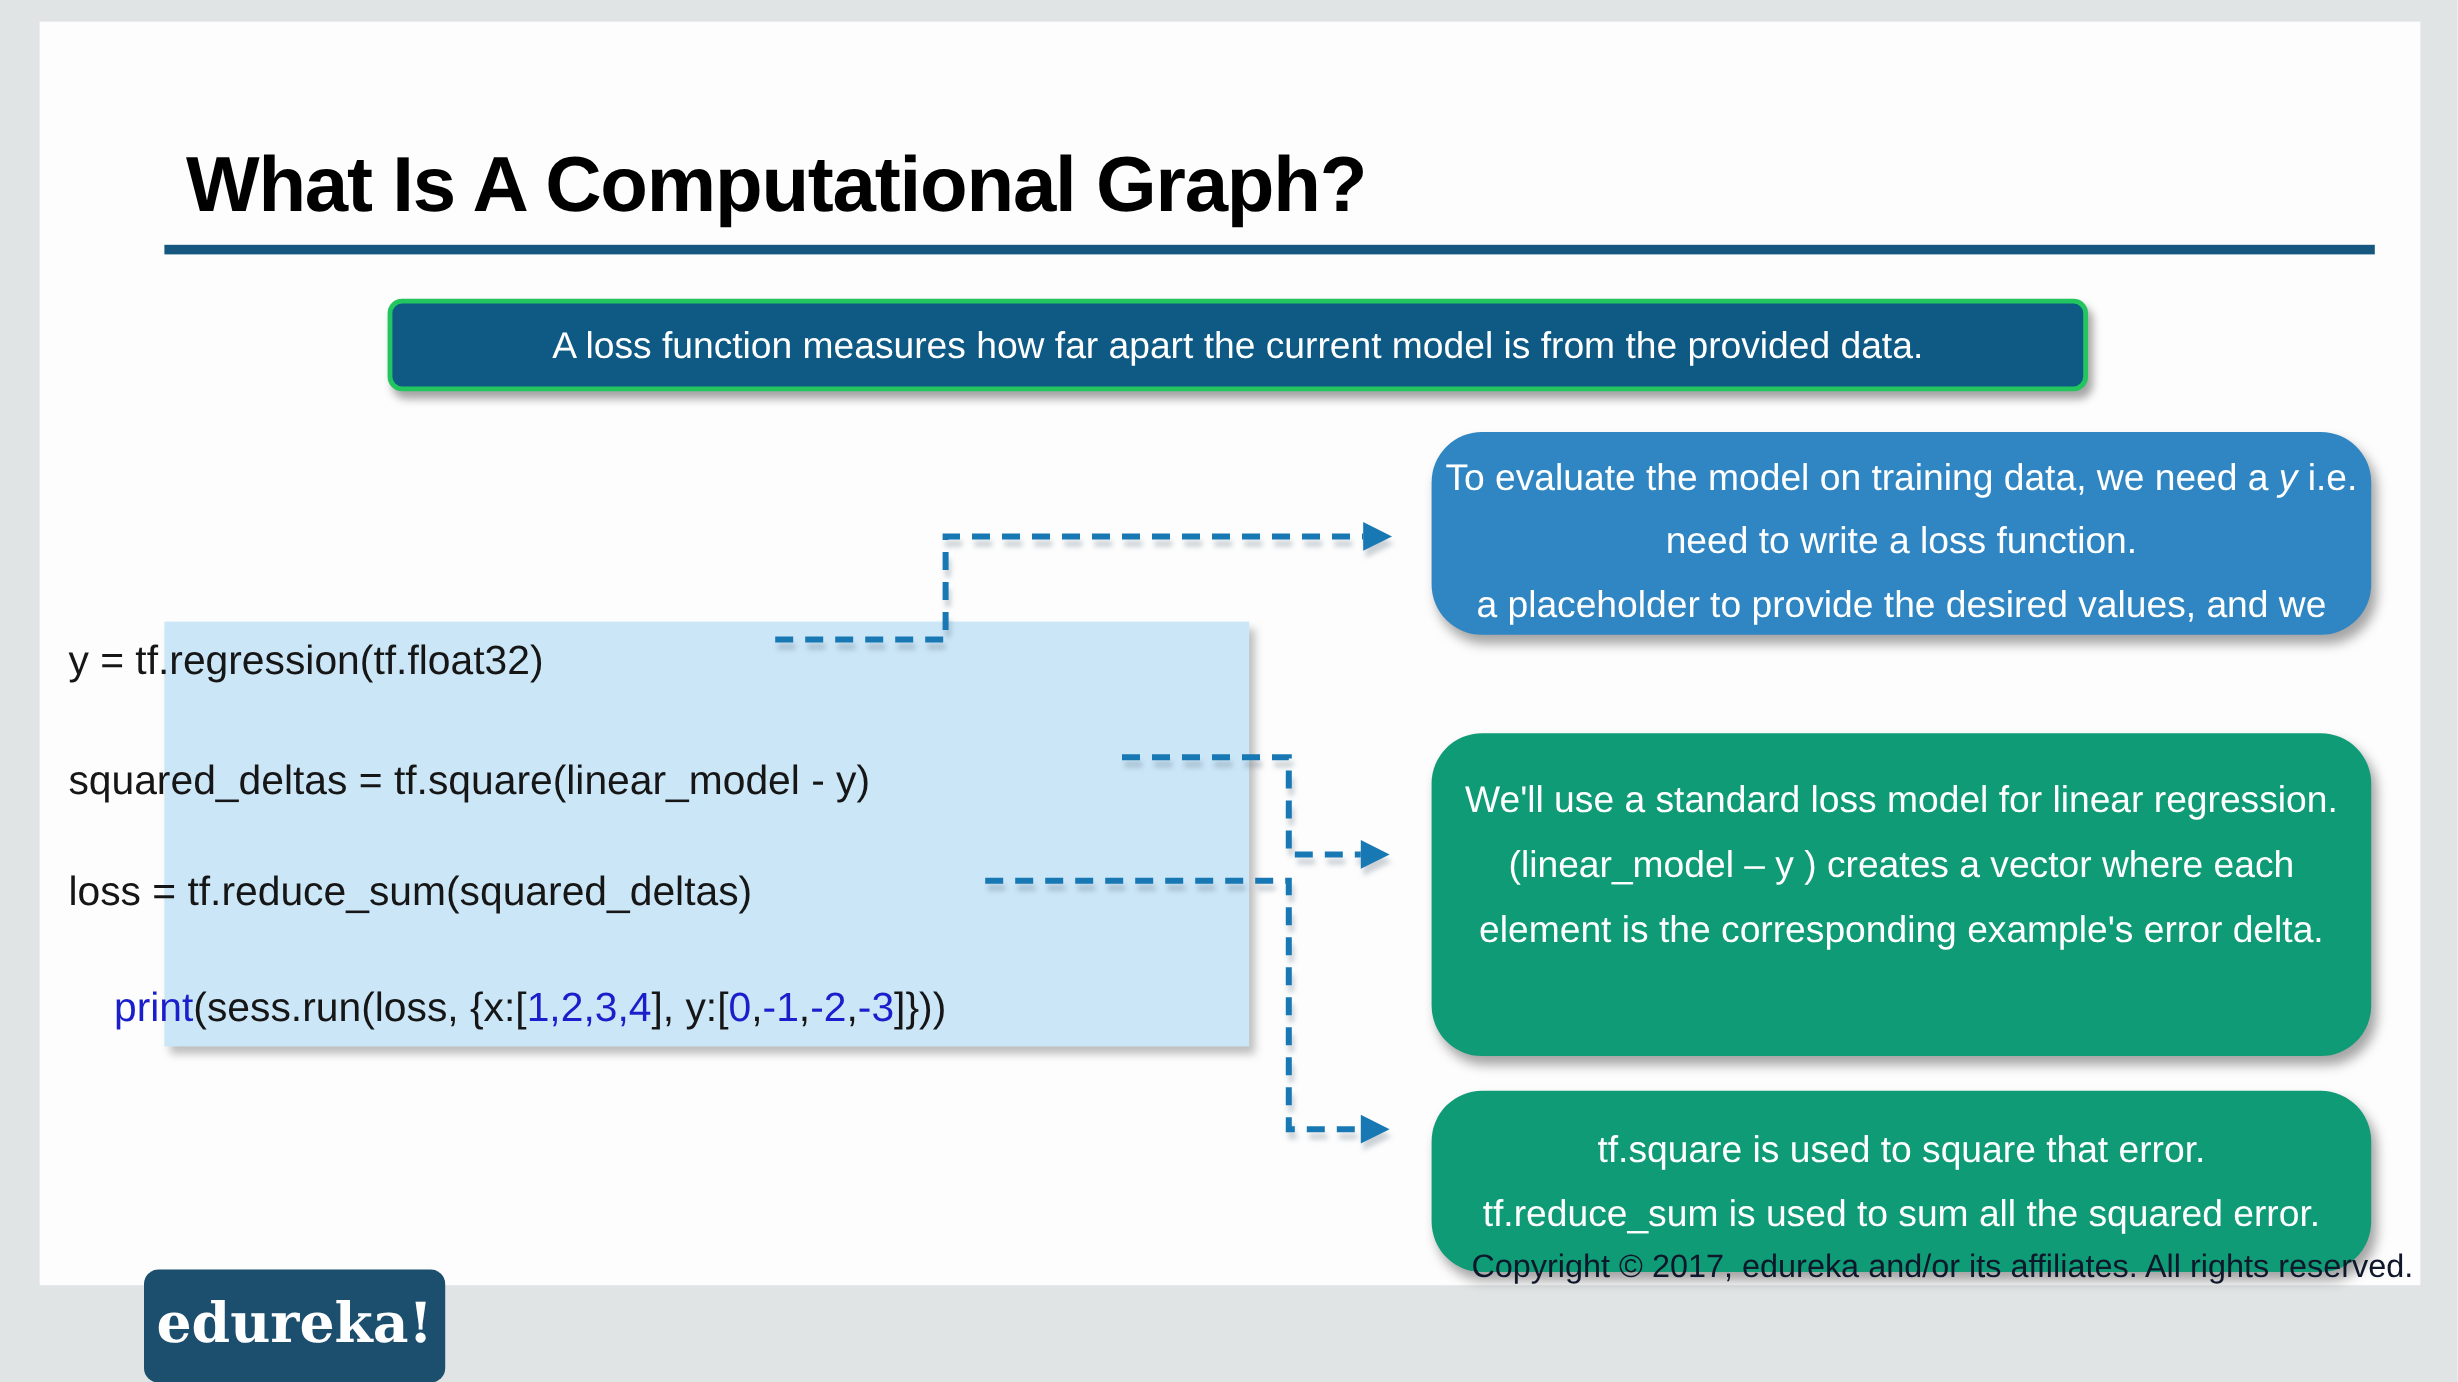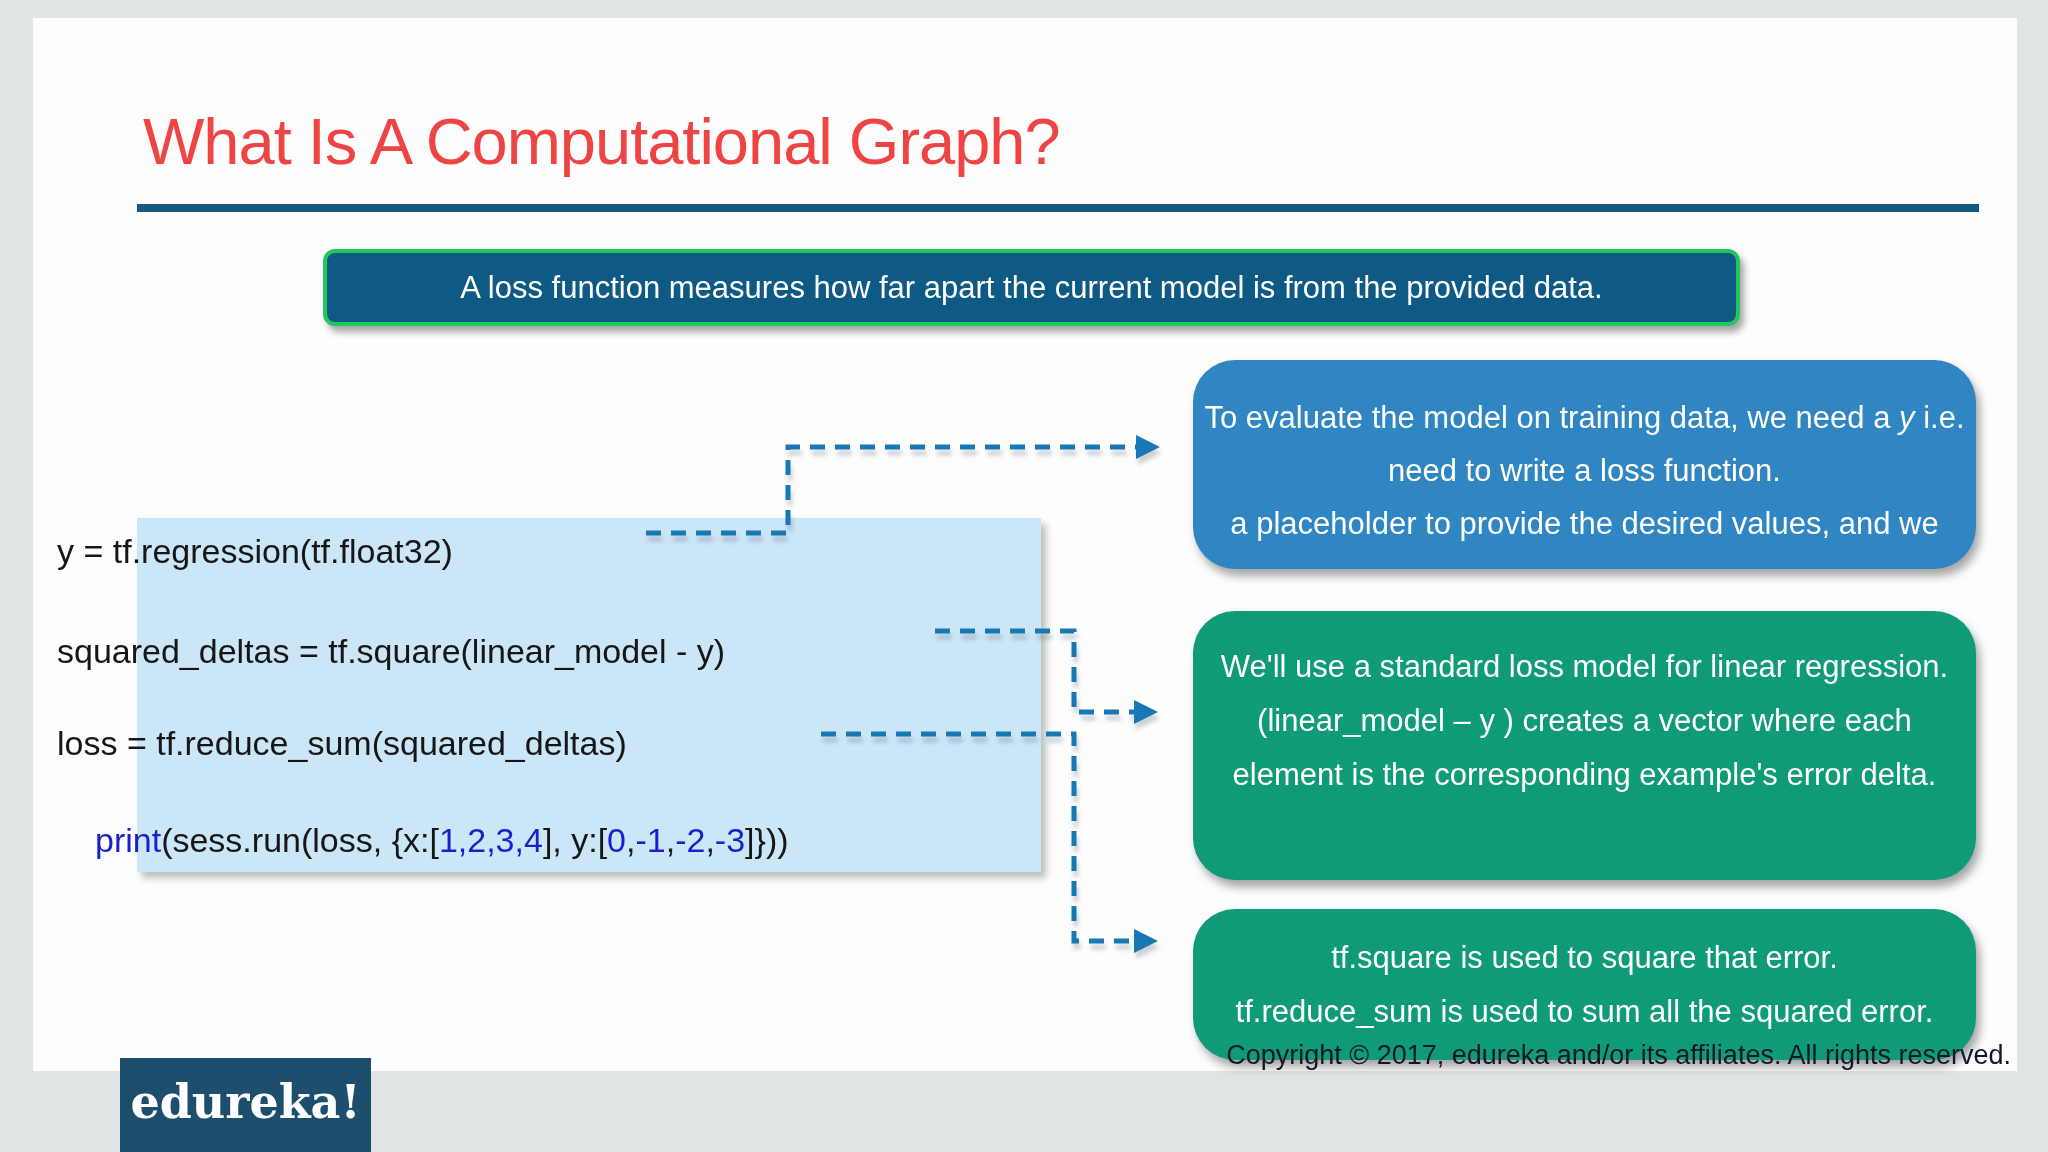--- a/index.html
+++ b/index.html
@@ -6,22 +6,22 @@
   body{
     width:2048px;height:1152px;position:relative;overflow:hidden;
     background:#e0e4e4;
     font-family:"Liberation Sans",sans-serif;
   }
   .slide{
     position:absolute;left:33px;top:18px;width:1984px;height:1053px;
     background:#fdfdfd;
   }
   .page-title{
-    position:absolute;left:110px;top:86px;margin:0;
-    font-size:65px;font-weight:400;letter-spacing:-1px;color:#ef4444;
+    position:absolute;left:110px;top:86px;margin:12px;
+    font-size:65px;font-weight:700;letter-spacing:-1px;color:#000000;
   }
   .title-rule{
     position:absolute;left:104px;top:186px;width:1842px;height:8px;
     background:#15577f;
   }
   .banner{
     position:absolute;left:290px;top:231px;width:1417px;height:77px;
     background:#0e5a84;border:4px solid #22c55e;border-radius:12px;
     box-shadow:4px 6px 7px rgba(0,0,0,0.35);
     display:flex;align-items:center;justify-content:center;
@@ -39,33 +39,33 @@
   .code-line.l2{top:614px;}
   .code-line.l3{top:706px;}
   .code-line.l4{top:803px;margin-left:38px;}
   .tok-blue{color:#1b1fcb;}
   .callout{
     position:absolute;left:1160px;width:783px;border-radius:42px;
     display:flex;flex-direction:column;align-items:center;justify-content:center;
     color:#ffffff;font-size:31px;line-height:53px;text-align:center;
     box-shadow:4px 7px 10px rgba(0,0,0,0.35);box-sizing:border-box;
   }
-  .callout-blue{top:342px;height:209px;background:#2f86c3;padding-top:12px;}
+  .callout-blue{top:342px;height:169px;background:#2f86c3;padding-top:12px;}
   .callout-green-1{top:593px;height:269px;background:#109b77;padding-bottom:50px;line-height:54px;}
   .callout-green-2{top:891px;height:151px;background:#109b77;line-height:54px;}
   .arrow-layer{
     position:absolute;left:0;top:0;width:2048px;height:1152px;
     pointer-events:none;
     filter:drop-shadow(2px 6px 2px rgba(90,110,125,0.30));
   }
   .arrow-layer polyline{fill:none;stroke:#1878b4;stroke-width:5;stroke-dasharray:15 10;}
   .arrow-layer polygon{fill:#1878b4;}
   .logo-box{
     position:absolute;left:120px;top:1058px;width:251px;height:94px;
-    background:#1c4e6e;display:flex;align-items:center;justify-content:center;
+    background:#1c4e6e;display:flex;align-items:center;justify-content:center;border-radius:12px;
   }
   .logo-text{
     color:#ffffff;font-family:"DejaVu Serif",serif;font-weight:700;font-size:46px;
     margin-top:-6px;
   }
   .copyright{
     position:absolute;right:37px;top:1040px;
     font-size:27px;color:#0f172a;
   }
   .italic{font-style:italic;}

